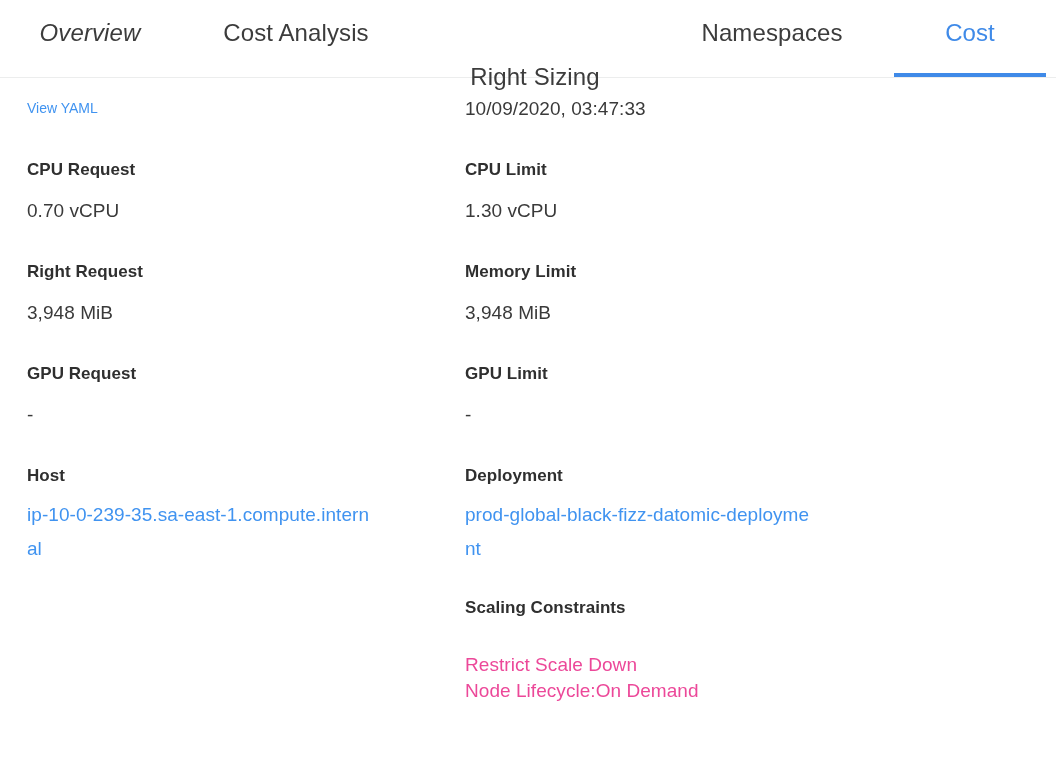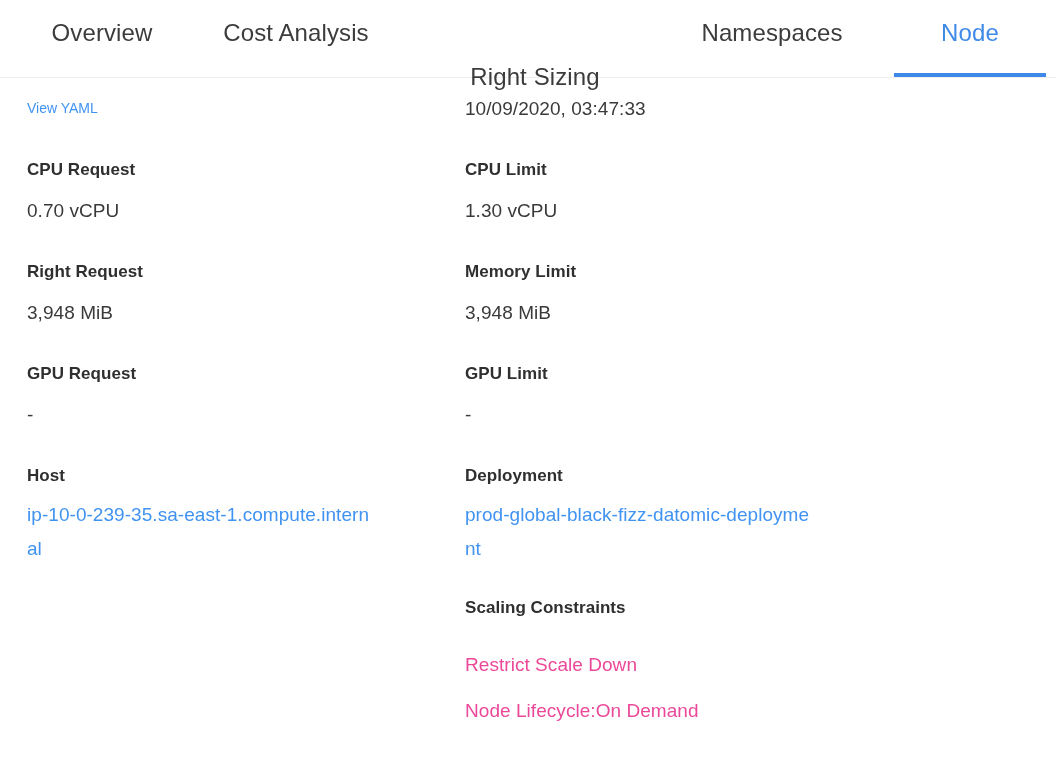--- a/index.html
+++ b/index.html
@@ -54,21 +54,21 @@
     position: absolute;
     left: 50%;
     transform: translateX(-50%);
     bottom: 0;
     width: 152px;
     height: 4px;
     background: #3f8ae8;
   }
 
   
-  .tab-overview   { left: 16px;   width: 172px; }
+  .tab-overview   { left: 4px;   width: 172px; font-style: italic; }
   .tab-cost       { left = 0; left: 198px; width: 196px; }
   .tab-right      { left: 432px; width: 206px; margin-top: 44px; }
   .tab-namespaces { left: 676px; width: 192px; }
   .tab-pods       { left: 894px; width: 152px; }
 
   
   .content {
     position: absolute;
     left: 0;
     top: 78px;
@@ -127,21 +127,21 @@
   .r1-value  { position: absolute; top: 120px; }
   .r2-label  { position: absolute; top: 182px; }
   .r2-value  { position: absolute; top: 222px; }
   .r3-label  { position: absolute; top: 284px; }
   .r3-value  { position: absolute; top: 324px; }
   .r4-label  { position: absolute; top: 386px; }
   .r4-value  { position: absolute; top: 420px; }
 
   .sc-label  { position: absolute; top: 518px; }
   .sc-item1  { position: absolute; top: 574px; }
-  .sc-item2  { position: absolute; top: 620px; }
+  .sc-item2  { position: absolute; top: 600px; }
 
   .sc-text {
     font-size: 19px;
     font-weight: 400;
     color: #ec4899;
     line-height: 26px;
     letter-spacing: 0.05px;
     white-space: nowrap;
   }
 </style>
@@ -162,21 +162,21 @@
 
     <div class="tab tab-right">
       <span>Right Sizing</span>
     </div>
 
     <div class="tab tab-namespaces">
       <span>Namespaces</span>
     </div>
 
     <div class="tab tab-pods active">
-      <span>Node</span>
+      <span>Cost</span>
       <span class="tab-underline"></span>
     </div>
 
   </div>
 
   <div class="content">
 
     <div class="col col-left">
 
       <a class="link-top r-top">View YAML</a>

